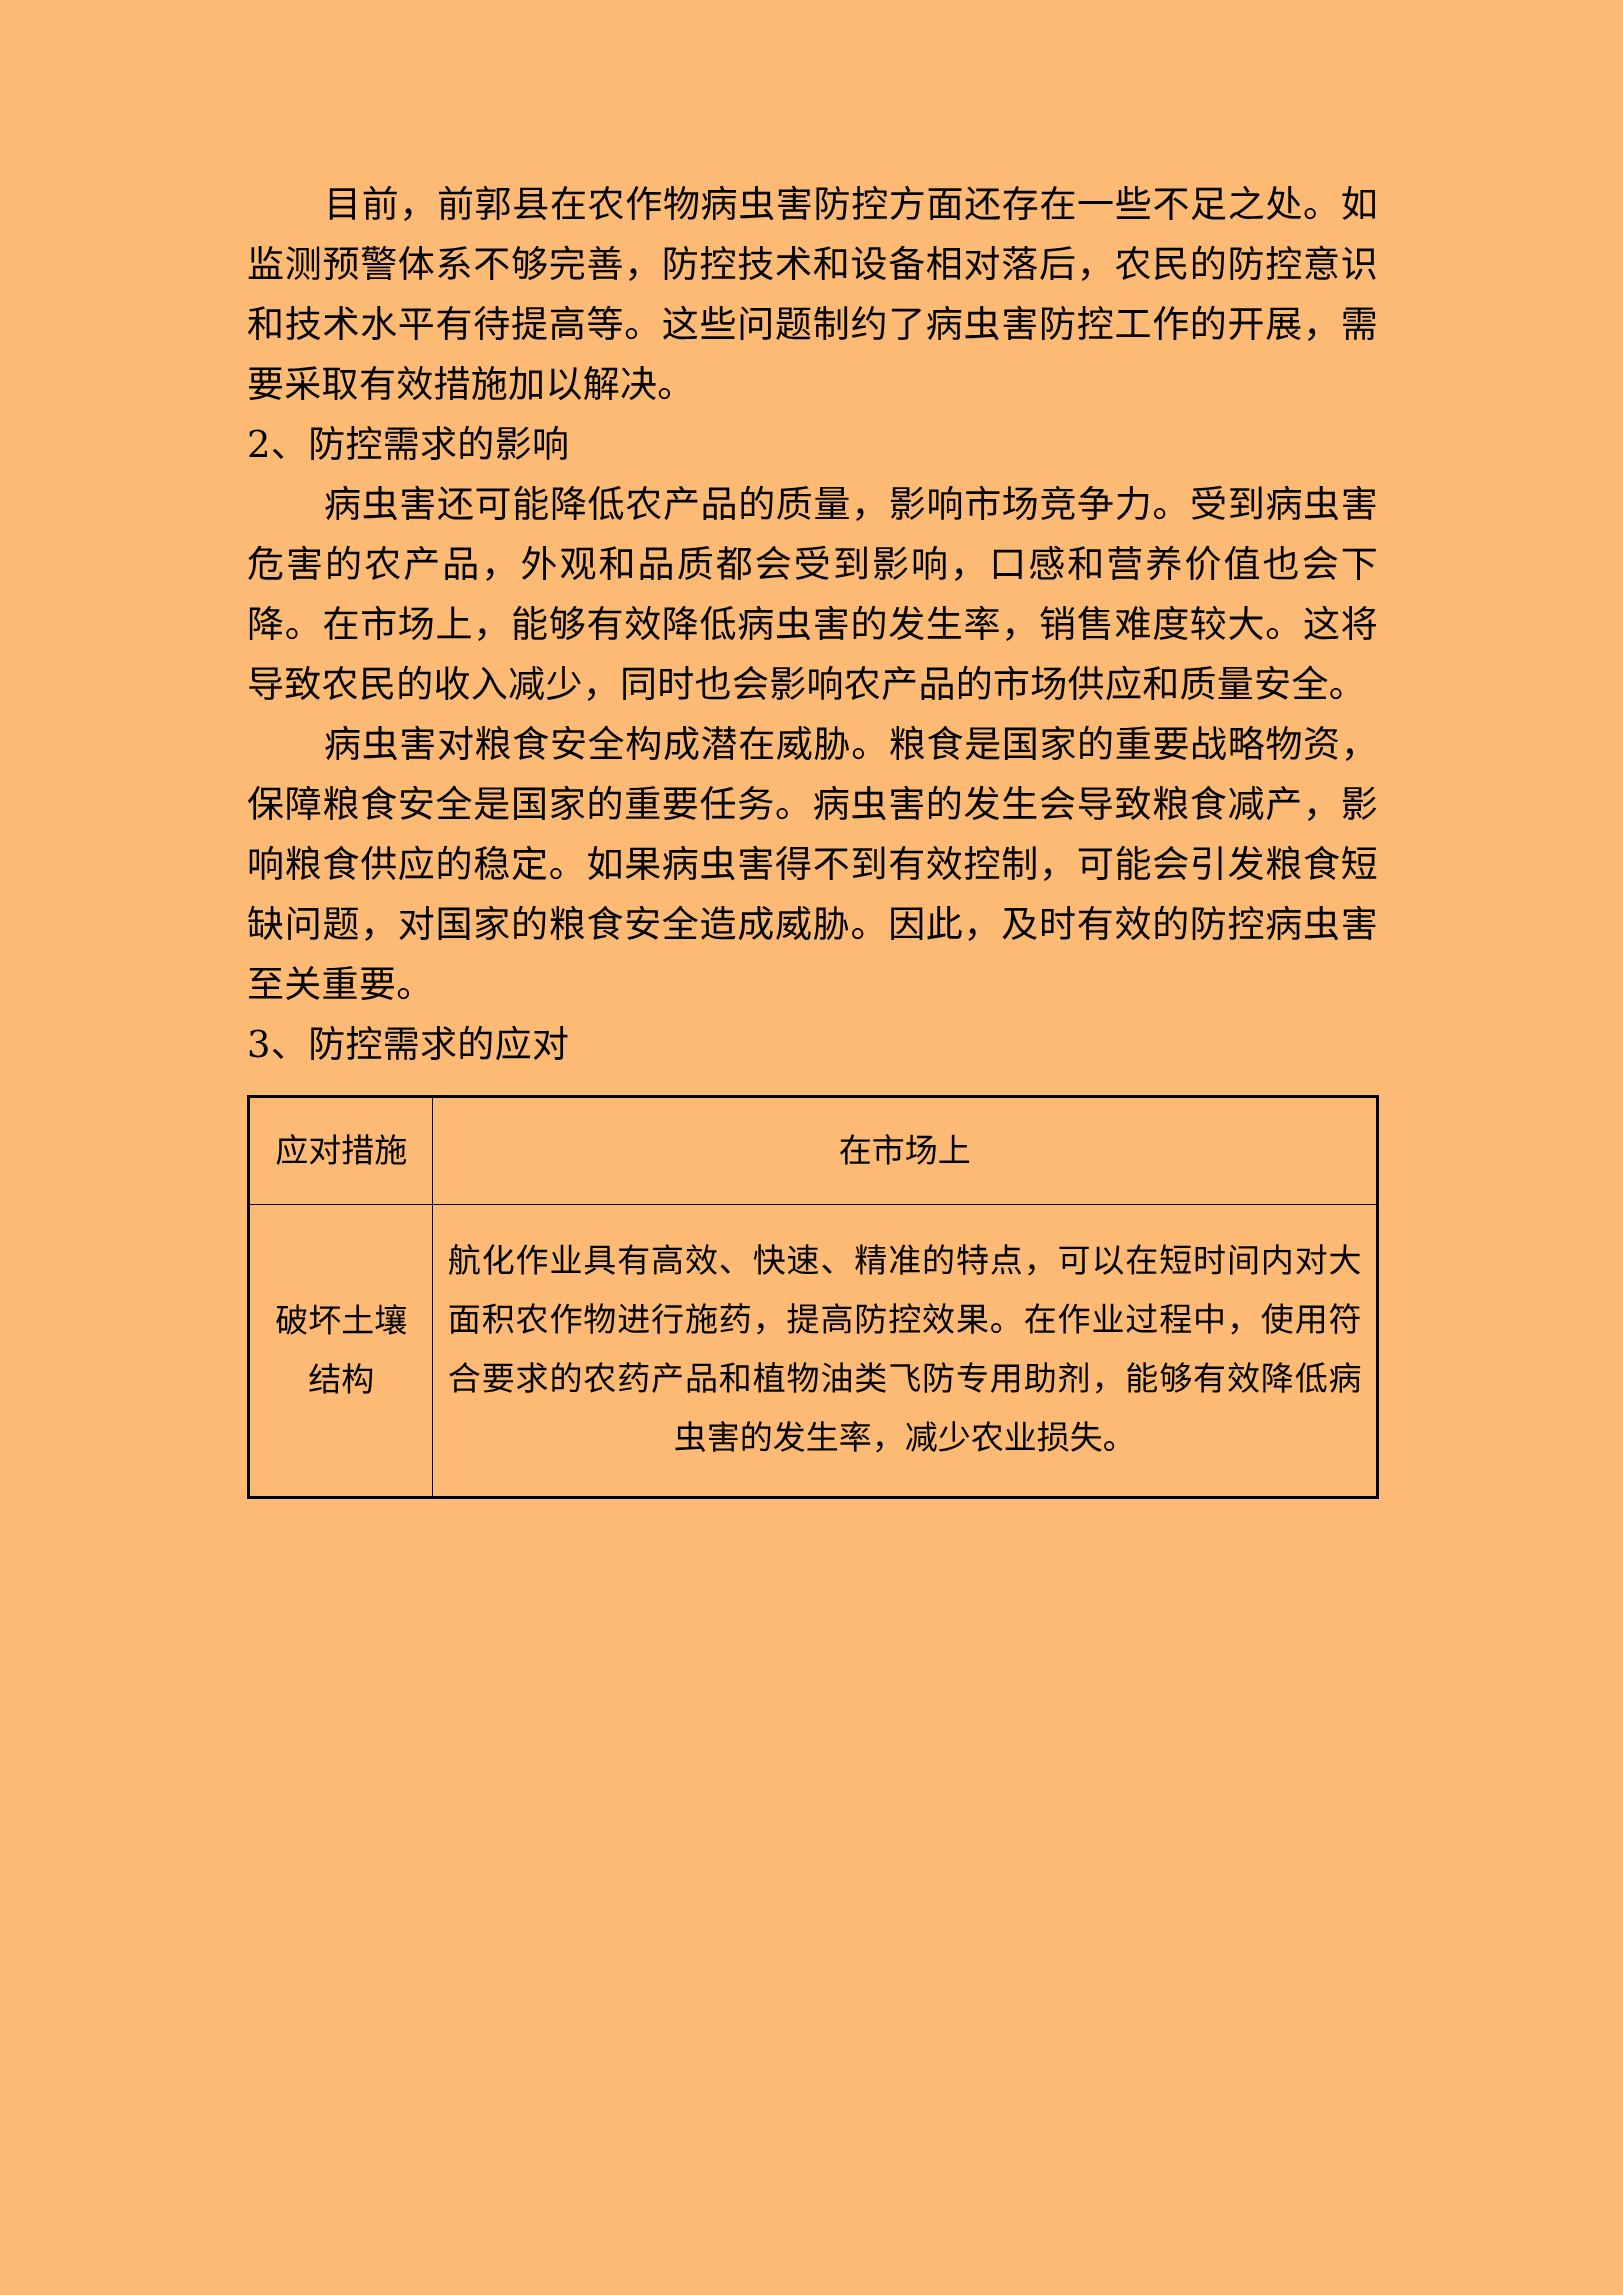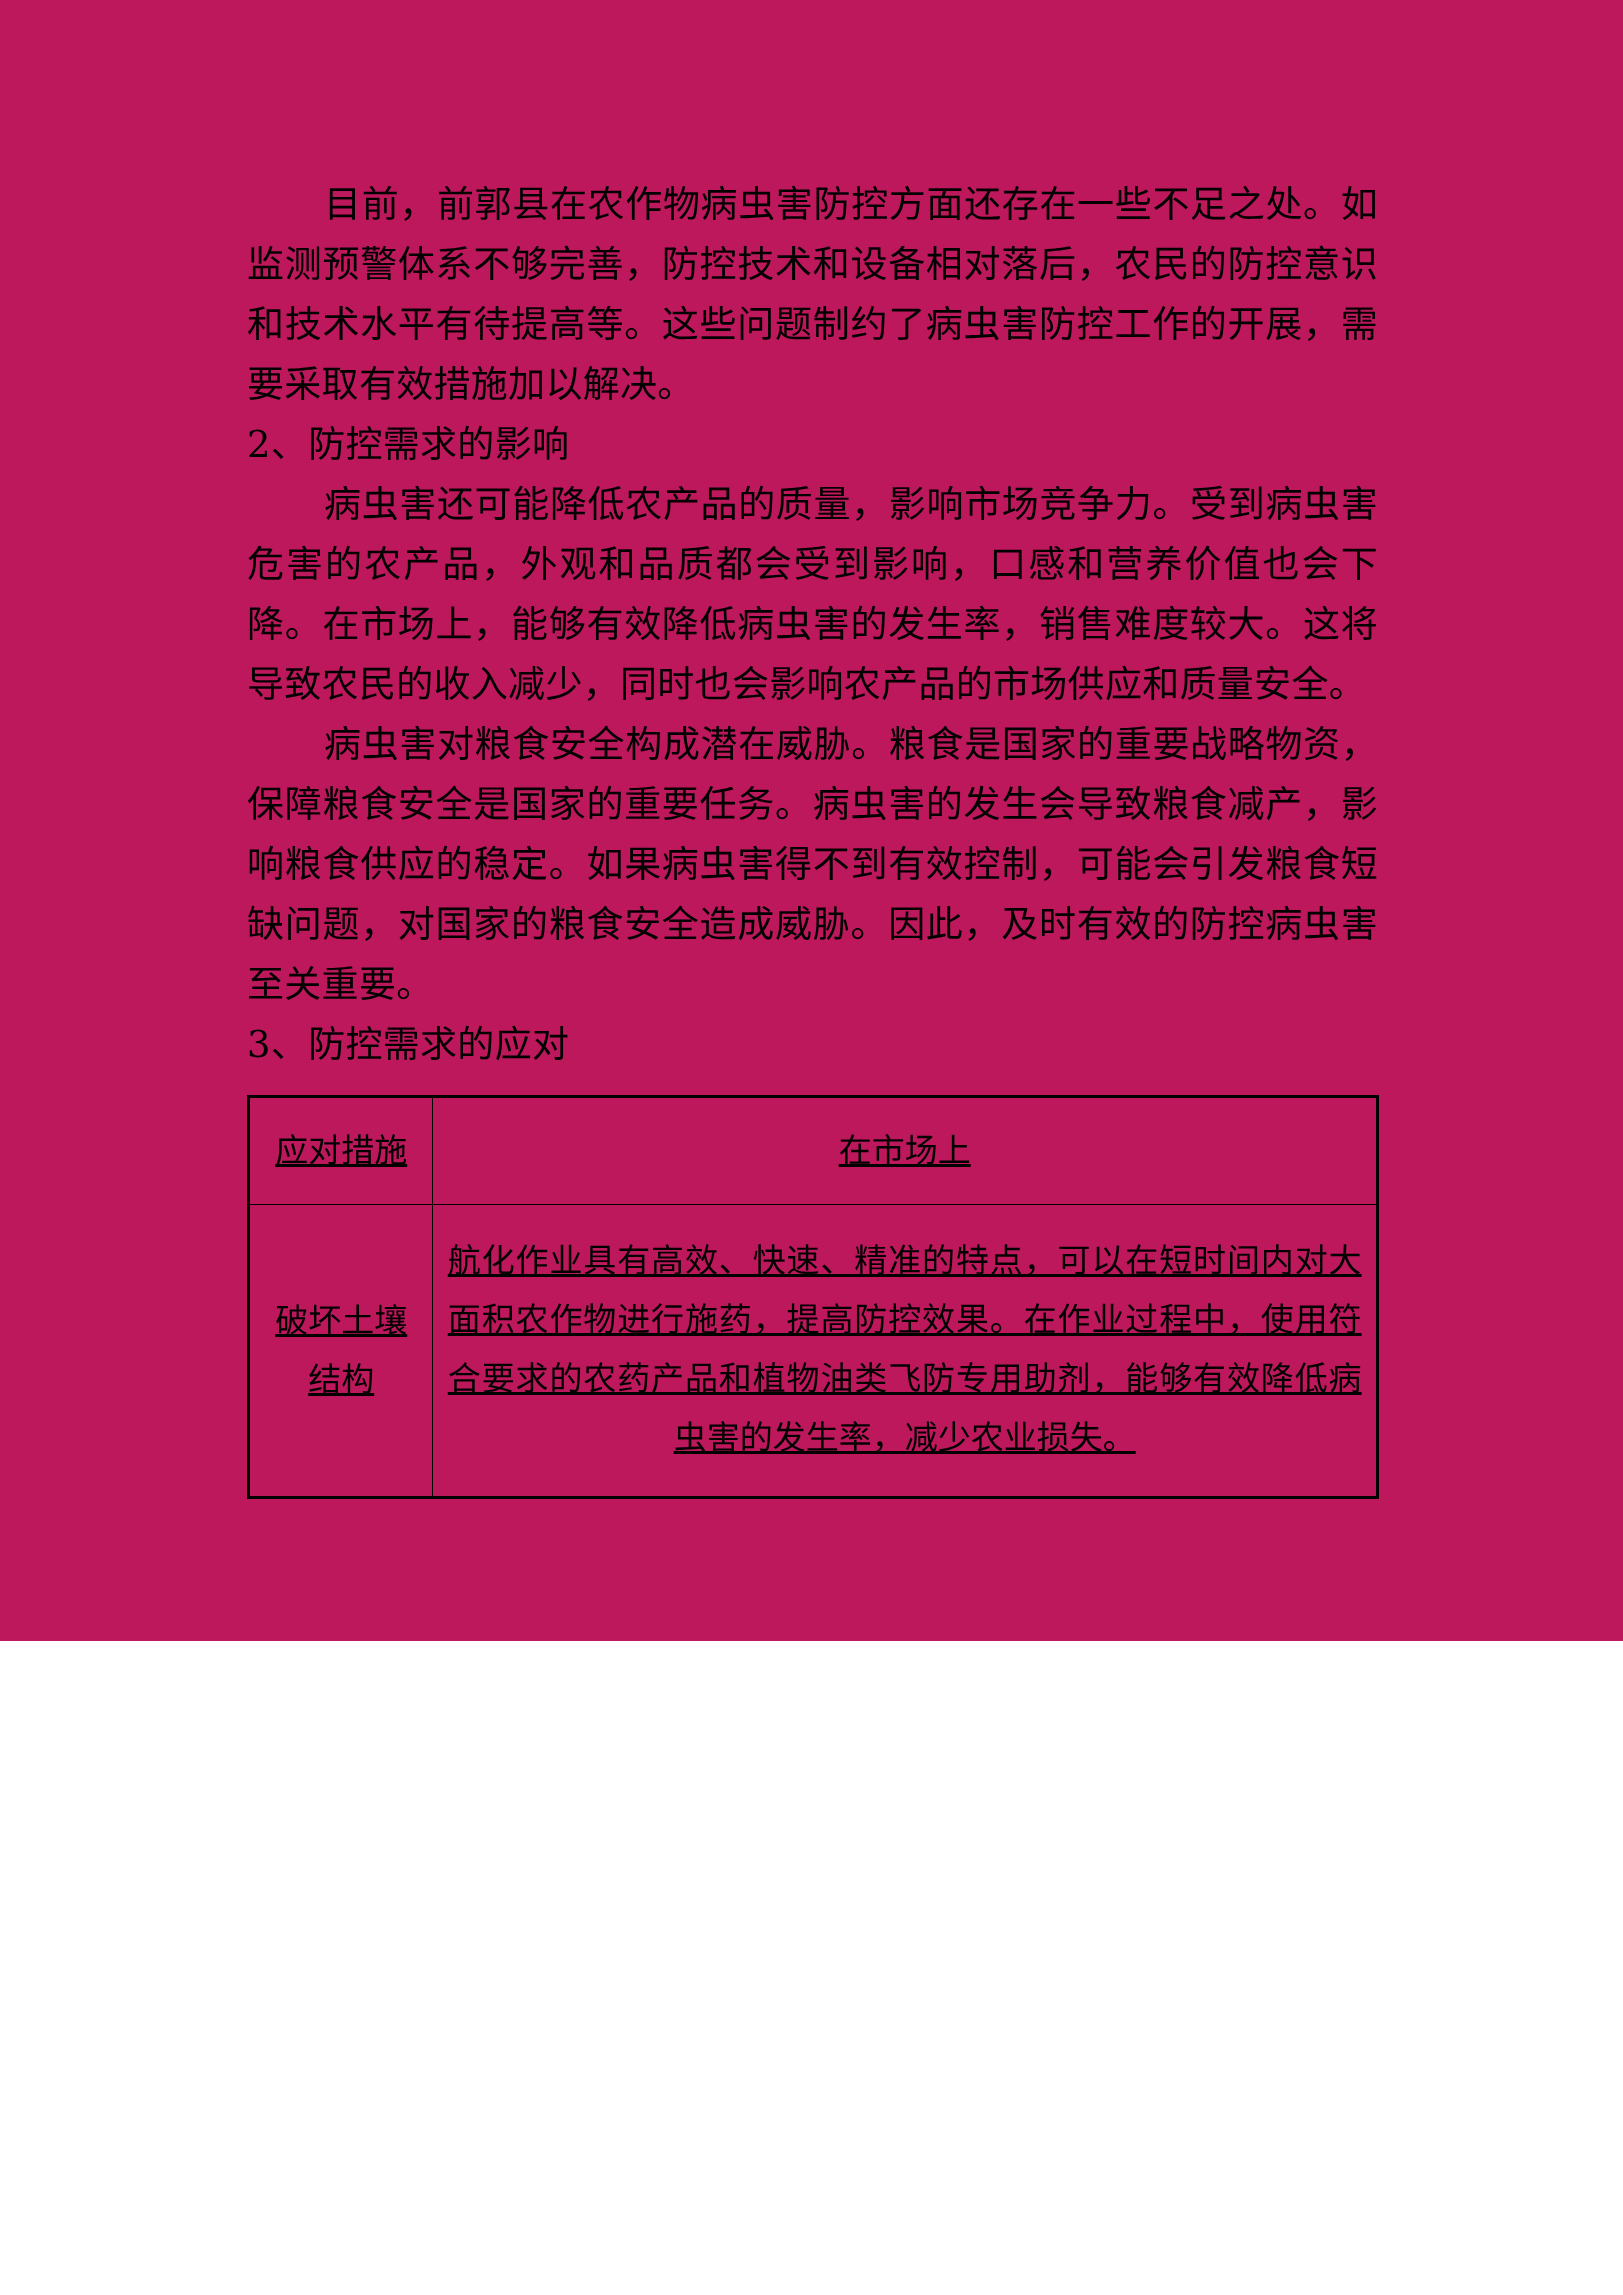--- a/index.html
+++ b/index.html
@@ -8,22 +8,22 @@
     padding: 0;
     background: #ffffff;
   }
   body {
     font-family: "DejaVu Serif", "Liberation Serif", serif;
     color: #000000;
   }
   #page {
     position: relative;
     width: 1623px;
-    height: 1641px;
-    background: #be185d;
+    height: 2295px;
+    background: #fdba74;
     overflow: hidden;
     box-sizing: border-box;
   }
   #content {
     position: absolute;
     left: 247px;
     top: 175px;
     width: 1131px;
   }
 
@@ -45,21 +45,20 @@
     font-size: 37px;
     line-height: 60px;
     text-indent: 0;
     margin: 0;
     letter-spacing: 0.3px;
   }
 
   
   .table-wrap {
     margin-top: 19.6px;
-    text-decoration: underline;
   }
   table.doc-table {
     border-collapse: collapse;
     width: 1132px;
     table-layout: fixed;
     border: 3.3px solid #000000;
   }
   table.doc-table td {
     border: 1.3px solid #000000;
     font-size: 33px;

